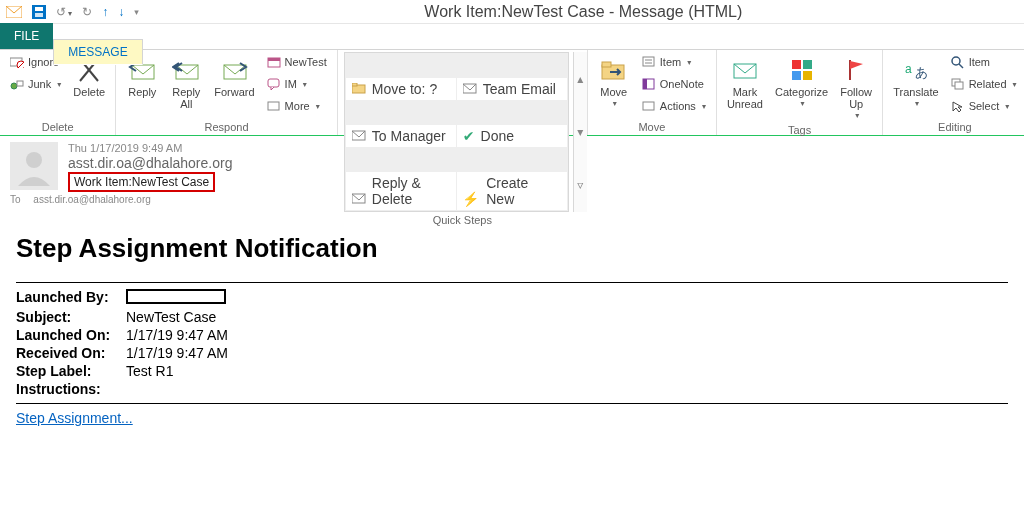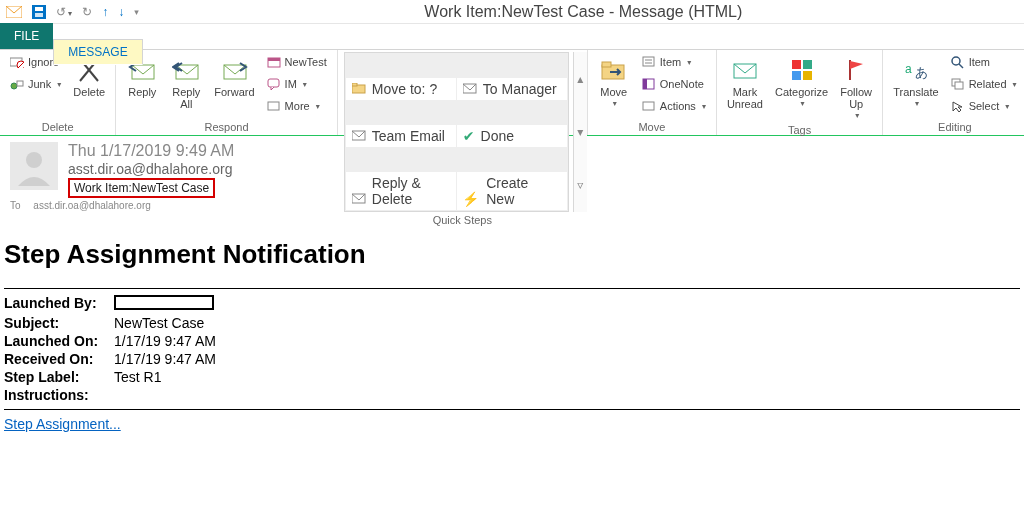--- a/index.html
+++ b/index.html
@@ -22,26 +22,26 @@
   .smallbtn .ico-s { width:14px; height:14px; display:inline-flex; align-items:center; justify-content:center;}
   .vstack { display:flex; flex-direction:column; gap:2px;}
   .qs-box { border:1px solid #d8d8d8; display:grid; grid-template-columns:auto auto; gap:1px; padding:1px; background:#eee; }
   .qs-item { background:#fff; padding:3px 10px 3px 6px; display:flex; align-items:flex-end; gap:6px; font-size:14px; min-width:110px; cursor:pointer;margin-top:24px;}
   .qs-arrow { width:14px; border-left:1px solid #d8d8d8; display:flex; align-items:center; justify-content:center; color:#888; background:#fafafa; cursor:pointer;}
   .drop::after { content:"▾"; font-size:8px; color:#666; margin-left:2px;}
   .drop.small::after{ font-size:8px;}
   .header { display:flex; padding:6px 10px 0 10px; }
   .avatar { width:48px; height:48px; background:#e8e8e8; display:flex; align-items:center; justify-content:center; margin-right:10px;}
   .hdr-lines { display:flex; flex-direction:column; gap:1px;}
-  .hdr-date { color:#888; font-size:16px;}
+  .hdr-date { color:#888; font-size:11px;}
   .hdr-from { color:#666; font-size:14px;}
   .hdr-subj { font-size:12px; color:#222; border:2px solid #d40000; padding:1px 4px; display:inline-block;}
   .to-line { padding:2px 10px 6px 10px; font-size:10px; color:#888;}
   .to-line b{ color:#888; font-weight:normal; margin-right:10px;}
-  .body { padding:10px 4px; font-family:"Times New Roman", serif; color:#000;}
+  .body { padding:10px 16px; font-family:"Times New Roman", serif; color:#000;}
   .body h1 { font-size:26px; font-weight:bold; margin:12px 0 18px 0;}
   .body hr { border:none; border-top:1px solid #000; margin:6px 0;}
   .fields { font-size:14px;}
   .fields .row { display:flex; margin:2px 0;}
   .fields .k { font-weight:bold; width:110px;}
   .fields .v { }
   .redact { display:inline-block; width:100px; height:15px; border:2px solid #000; background:#fff;}
   .link { color:#0563c1; text-decoration:underline; font-size:14px; cursor:pointer;}
   
   .sv { display:block;}
@@ -189,28 +189,28 @@
                 <rect x="0" y="2" width="13" height="8" fill="#f4d484" stroke="#caa24a"></rect>
                 <rect x="0" y="0" width="5" height="3" fill="#f4d484" stroke="#caa24a"></rect>
               </svg></span>
             <span>Move to: ?</span>
           </div>
         <div class="qs-item">
             <span class="ico-s"><svg width="14" height="11">
                 <rect x="0" y="1" width="13" height="9" fill="#fff" stroke="#888"></rect>
                 <polyline points="0,1 7,7 13,1" fill="none" stroke="#888"></polyline>
               </svg></span>
-            <span>To Manager</span>
+            <span>Team Email</span>
           </div>
         <div class="qs-item">
             <span class="ico-s"><svg width="14" height="11">
                 <rect x="0" y="1" width="13" height="9" fill="#fff" stroke="#888"></rect>
                 <polyline points="0,1 7,7 13,1" fill="none" stroke="#888"></polyline>
               </svg></span>
-            <span>Team Email</span>
+            <span>To Manager</span>
           </div>
         <div class="qs-item">
             <span class="ico-s" style="color:#3a7;">✔</span>
             <span>Done</span>
           </div>
         <div class="qs-item">
             <span class="ico-s"><svg width="14" height="11">
                 <rect x="0" y="1" width="13" height="9" fill="#fff" stroke="#888"></rect>
                 <polyline points="0,1 7,7 13,1" fill="none" stroke="#888"></polyline>
               </svg></span>

